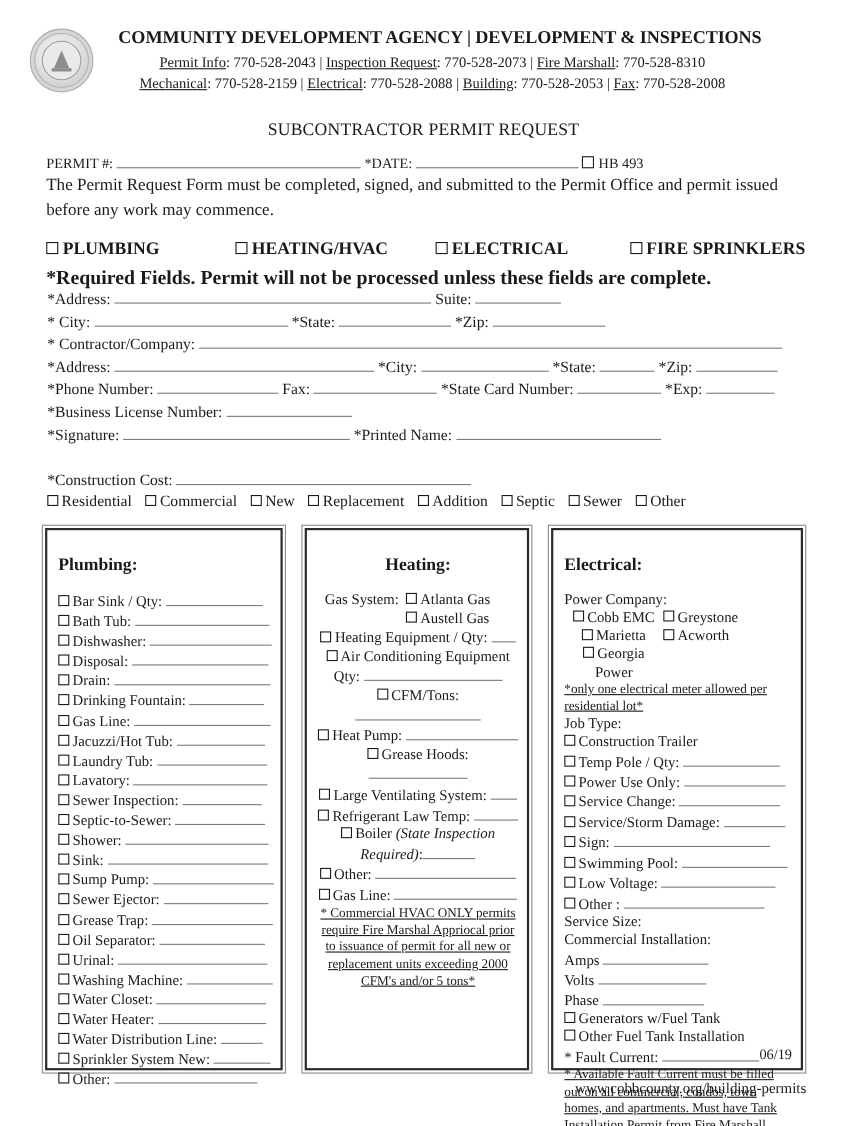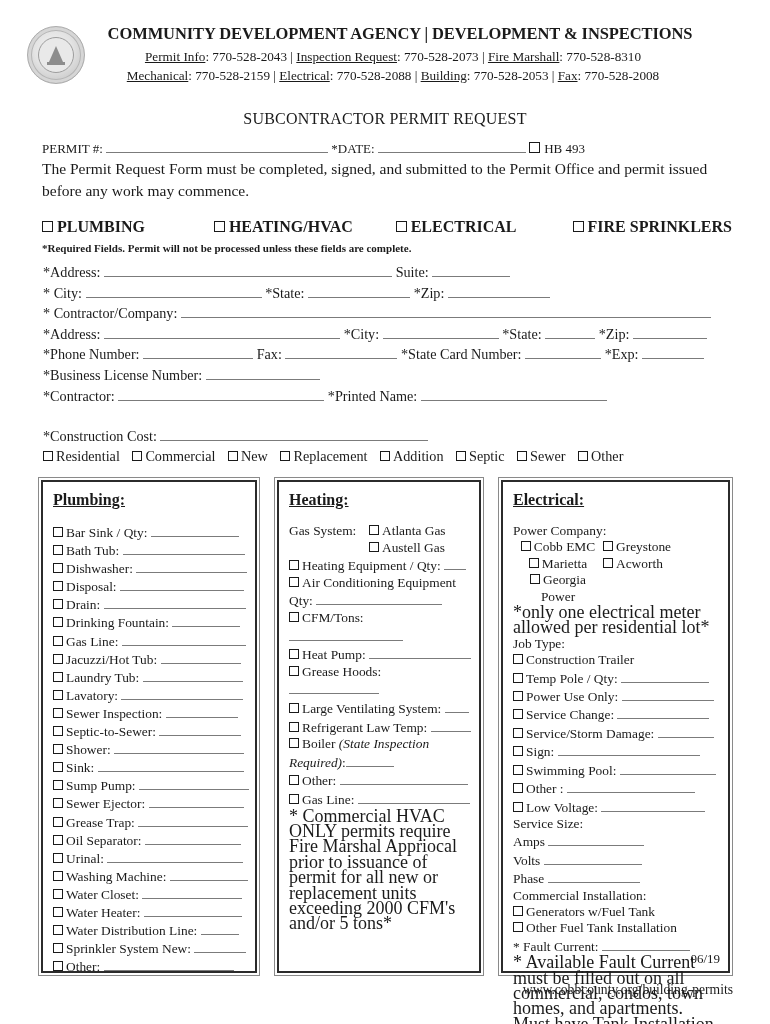--- a/index.html
+++ b/index.html
@@ -113,21 +113,21 @@
     display: flex;
   }
   .trades .trade { white-space: nowrap; }
   .trades .t0 { width: 175px; }
   .trades .t1 { width: 185px; }
   .trades .t2 { width: 180px; }
   .required-note {
     position: absolute;
     left: 42px; top: 242px;
     font-weight: bold;
-    font-size: 11px;
+    font-size: 18px;
   }
 
   
   .fields {
     position: absolute;
     left: 43px; top: 262px;
     width: 690px;
     font-size: 14.2px;
     line-height: 20.6px;
   }
@@ -163,37 +163,37 @@
     padding: 2px;
   }
   .box-inner {
     border: 2px solid #2b2b2b;
     height: 100%;
     box-sizing: border-box;
     padding: 9px 8px 6px 10px;
     position: relative;
   }
   #box-plumbing { left: 38px;  width: 222px; height: 499px; }
-  #box-heating  { left: 274px; width: 210px; height: 499px; }
+  #box-heating  { left: 274px; width: 210px; height: 499px; text-align: center; }
   #box-electrical { left: 498px; width: 235px; height: 499px; }
 
   .box-title {
     font-weight: bold;
     font-size: 16px;
-    text-decoration: underline;
-    margin: 0 0 14px 0;
+    margin: 14px 0 14px 0;
   }
   .box-list { font-size: 13.4px; line-height: 16.1px; }
   .box-list .item { white-space: nowrap; }
   .heat-list { font-size: 13.4px; line-height: 16.6px; }
   .elec-list { font-size: 13.4px; line-height: 16.4px; }
   .note {
-    font-size: 18px;
+    font-size: 12px;
     line-height: 15.4px;
     white-space: normal;
+    text-decoration: underline;
   }
   .wrap { white-space: normal; }
   .stamp {
     position: absolute;
     right: 8px; bottom: 4px;
     font-size: 13px;
   }
   .cb {
     display: inline-block;
     width: 8px; height: 8px;
@@ -283,21 +283,21 @@
     <div class="row">
       <span>*Phone Number: </span><span class="ul" style="width:110px"></span>
       <span>Fax: </span><span class="ul" style="width:112px"></span>
       <span>*State Card Number: </span><span class="ul" style="width:76px"></span>
       <span>*Exp: </span><span class="ul" style="width:62px"></span>
     </div>
     <div class="row">
       <span>*Business License Number: </span><span class="ul" style="width:114px"></span>
     </div>
     <div class="row">
-      <span>*Contractor: </span><span class="ul" style="width:206px"></span>
+      <span>*Signature: </span><span class="ul" style="width:206px"></span>
       <span>*Printed Name: </span><span class="ul" style="width:186px"></span>
     </div>
   </div>
 
   <div class="cost-row">
     <span>*Construction Cost: </span><span class="ul" style="width:268px"></span>
   </div>
 
   <div class="type-row">
     <span class="opt"><span class="cb"></span><span>Residential</span></span>
@@ -402,30 +402,30 @@
         <div class="note">*only one electrical meter allowed per residential lot*</div>
         <div>Job Type:</div>
         <div id="job-type-list">
             <div class="item"><span class="cb"></span><span>Construction Trailer</span></div>
             <div class="item"><span class="cb"></span><span>Temp Pole / Qty:</span> <span class="ul" style="width: 88px;"></span></div>
             <div class="item"><span class="cb"></span><span>Power Use Only:</span> <span class="ul" style="width: 92px;"></span></div>
             <div class="item"><span class="cb"></span><span>Service Change:</span> <span class="ul" style="width: 92px;"></span></div>
             <div class="item"><span class="cb"></span><span>Service/Storm Damage:</span> <span class="ul" style="width: 56px;"></span></div>
             <div class="item"><span class="cb"></span><span>Sign:</span> <span class="ul" style="width: 142px;"></span></div>
             <div class="item"><span class="cb"></span><span>Swimming Pool:</span> <span class="ul" style="width: 96px;"></span></div>
+            <div class="item"><span class="cb"></span><span>Low Voltage:</span> <span class="ul" style="width: 104px;"></span></div>
             <div class="item"><span class="cb"></span><span>Other :</span> <span class="ul" style="width: 128px;"></span></div>
-            <div class="item"><span class="cb"></span><span>Low Voltage:</span> <span class="ul" style="width: 104px;"></span></div>
           </div>
         <div>Service Size:</div>
+        <div>Commercial Installation:</div>
         <div id="service-size-list">
             <div class="item"><span>Amps </span><span class="ul" style="width: 96px;"></span></div>
             <div class="item"><span>Volts </span><span class="ul" style="width: 98px;"></span></div>
             <div class="item"><span>Phase </span><span class="ul" style="width: 92px;"></span></div>
           </div>
-        <div>Commercial Installation:</div>
         <div id="commercial-list">
             <div class="item"><span class="cb"></span><span>Generators w/Fuel Tank</span></div>
             <div class="item"><span class="cb"></span><span>Other Fuel Tank Installation</span></div>
           </div>
         <div class="item">
           <span>* Fault Current: </span><span class="ul" style="width:88px"></span>
         </div>
         <div class="note">* Available Fault Current must be filled out on all commercial, condos, town homes, and apartments. Must have Tank Installation Permit from Fire Marshall Prior to issuance.*</div>
       </div>
       <div class="stamp">06/19</div>

